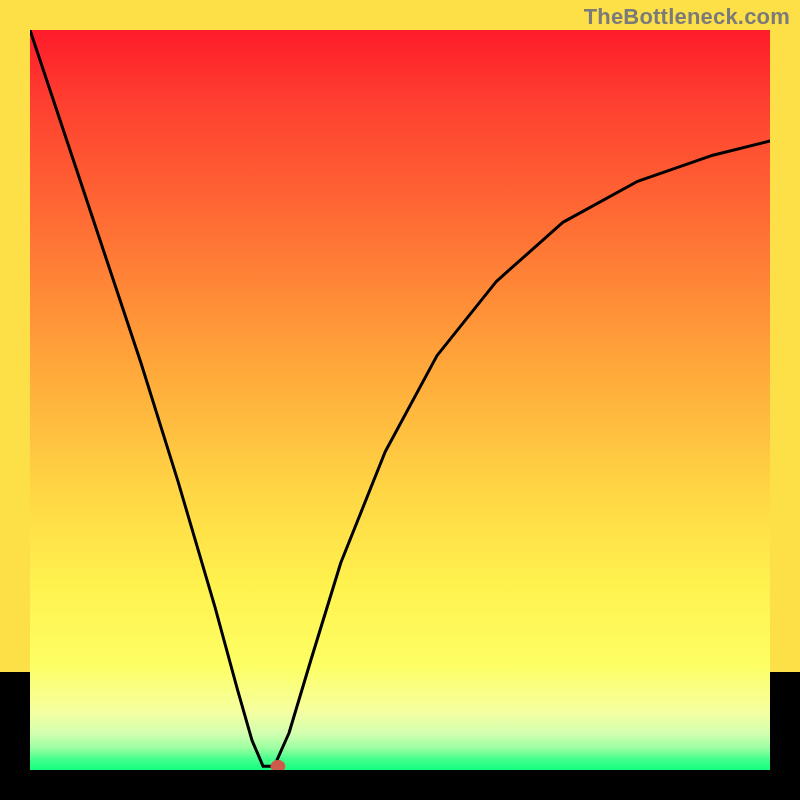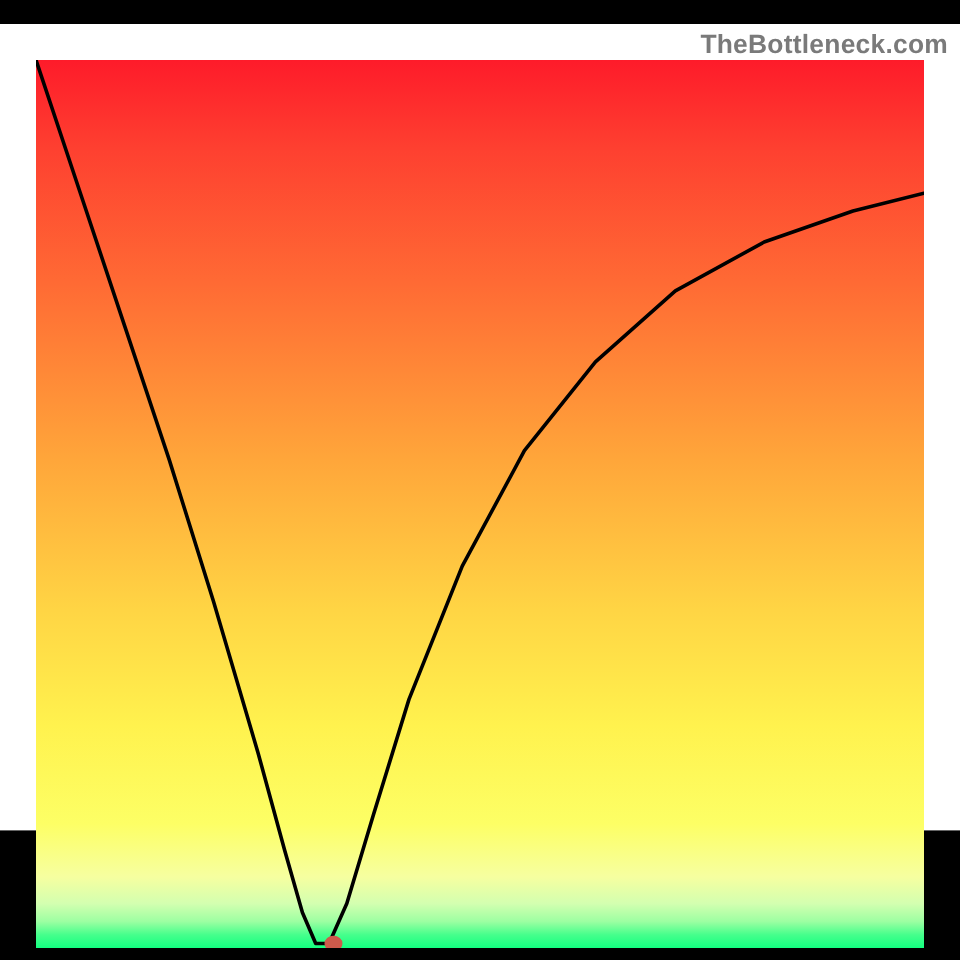--- a/index.html
+++ b/index.html
@@ -1,22 +1,21 @@
 <!DOCTYPE html>
 <html><head>
 <meta charset="utf-8">
 <style>
   * { margin: 0; padding: 0; box-sizing: border-box; }
   html, body { width: 800px; height: 800px; overflow: hidden; background: #000; }
   .frame {
     position: relative;
     width: 800px;
     height: 672px;
-    background: #ffffff;
-    margin-top: 20px;
+    background: #fde047;
   }
   .watermark {
     position: absolute;
     top: 4px;
     right: 10px;
     font-family: Arial, Helvetica, sans-serif;
     font-size: 22px;
     font-weight: bold;
     color: #7a7a7a;
     letter-spacing: 0.2px;

